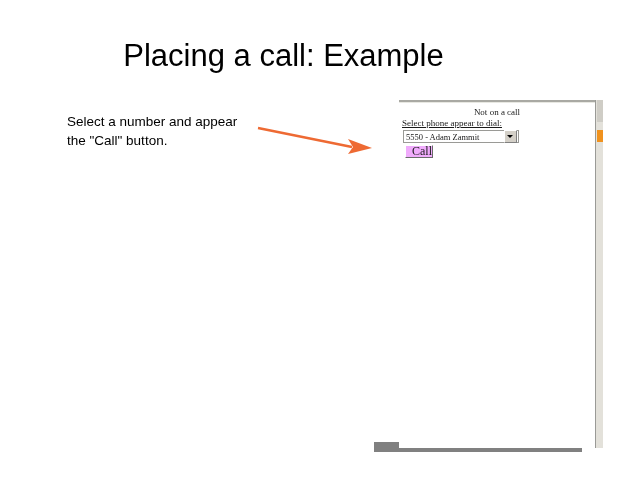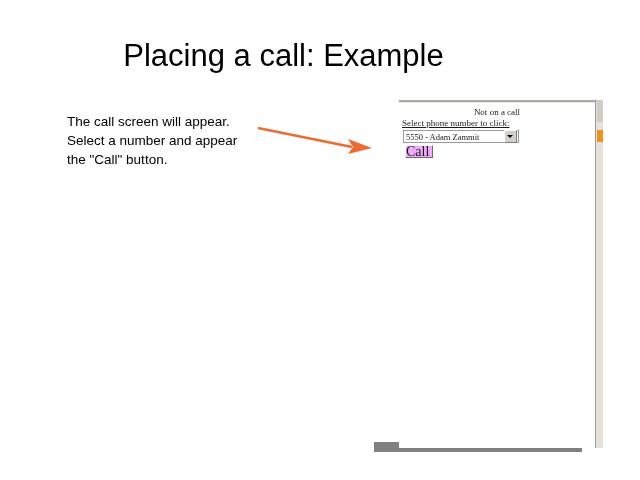--- a/index.html
+++ b/index.html
@@ -182,23 +182,23 @@
     top: 49px;
     width: 28px;
     height: 13px;
     background: #f0abfc;
     border-top: 1px solid #ffffff;
     border-left: 1px solid #ffffff;
     border-right: 1px solid #6b6b6b;
     border-bottom: 1px solid #6b6b6b;
     box-sizing: border-box;
     font-family: "Liberation Serif", serif;
-    font-size: 14px;
-    color: #1a1a1a;
-    text-align: left;
+    font-size: 12px;
+    color: #1a1a1a;
+    text-align: right;
     line-height: 11px;
   }
 
   
   #scrollbar {
     position: absolute;
     left: 196px;
     top: 4px;
     width: 8px;
     height: 348px;
@@ -222,21 +222,20 @@
     height: 12px;
     background: #f0921e;
   }
 </style>
 </head>
 <body>
 
 <div id="slide-title">Placing a call: Example</div>
 
 <div id="body-text">
-  <div class="line">The call screen will appear.</div>
   <div class="line">Select a number and appear</div>
   <div class="line">the "Call" button.</div>
 </div>
 
 <div id="arrow-annotation">
   <svg width="118" height="34" viewBox="0 0 118 34">
     <line x1="2" y1="4" x2="96" y2="23" stroke="#EE6A33" stroke-width="2.4" stroke-linecap="butt"></line>
     <polygon points="92,15 116,24 92,30 97,23" fill="#EE6A33"></polygon>
   </svg>
 </div>
@@ -246,21 +245,21 @@
 
 <div id="embedded-screenshot">
 
   <div id="app-window">
 
     <div id="chrome-divider"></div>
     <div id="chrome-divider-lower"></div>
 
     <div id="status-line">Not on a call</div>
 
-    <div id="select-label">Select phone number to click:</div>
+    <div id="select-label">Select phone appear to dial:</div>
 
     <div id="phone-select">
       <span class="sel-value">5550 - Adam Zammit</span>
       <span class="sel-arrow"></span>
     </div>
 
     <div id="call-button">Call</div>
 
     <div id="scrollbar">
       <div id="scrollbar-thumb"></div>

